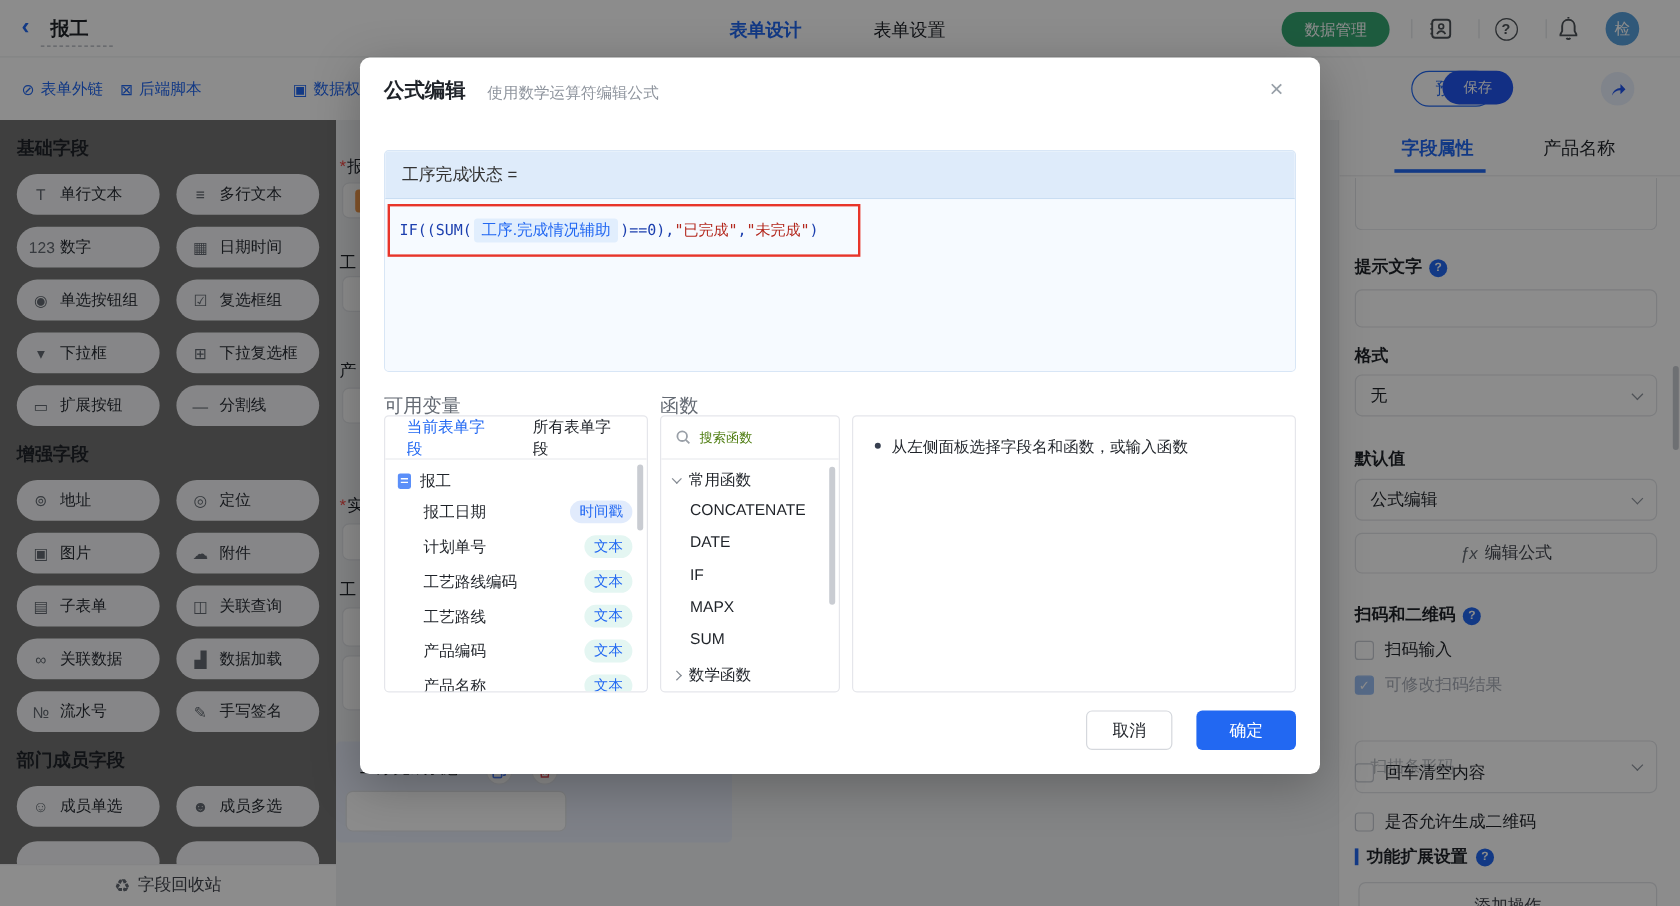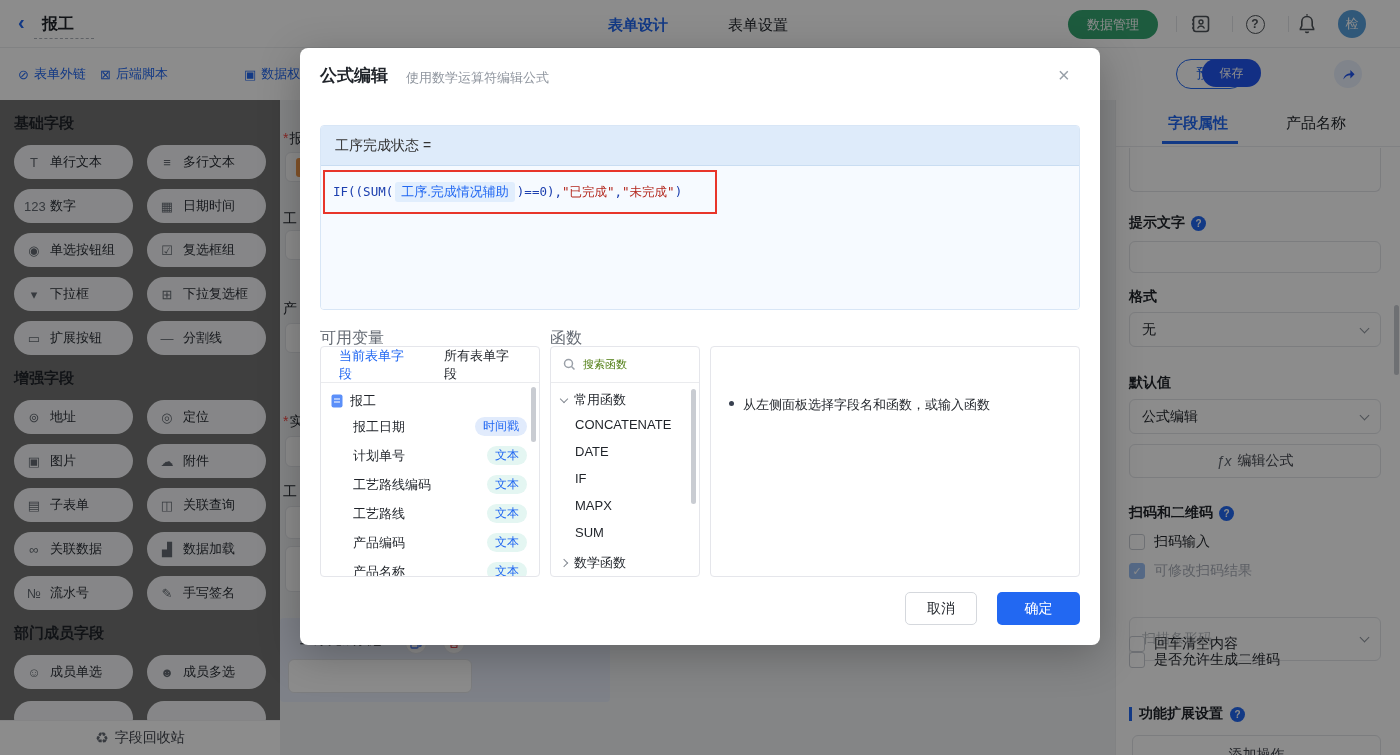--- a/index.html
+++ b/index.html
@@ -112,21 +112,21 @@
   .fn-search { height:36px; display:flex; align-items:center; gap:7px; padding:0 12px; border-bottom:1px solid #EAEBEE; }
   .fn-search .ph { font-size:11px; color:#4d7c0f; }
   .fn-group { display:flex; align-items:center; gap:7px; padding:8px 0 2px 10px; font-size:13px; color:#1F2329; }
   .gchev { display:inline-block; width:6px; height:6px; border-right:1.4px solid #858B93; border-bottom:1.4px solid #858B93; }
   .gchev.open { transform:rotate(45deg); margin-top:-3px; }
   .gchev.closed { transform:rotate(-45deg); }
   .fn-item { padding:6px 0 6px 24px; font-size:13px; color:#1F2329; }
   .f-scroll { position:absolute; right:3px; top:42px; width:5px; height:115px; background:#C9CCD2; border-radius:3px; }
 
   .help { left:410px; width:370px; padding:16px 18px; font-size:13px; line-height:1.5; }
-  .help-line { display:flex; align-items:flex-start; gap:9px; margin-bottom:13px;margin-top:32px; }
+  .help-line { display:flex; align-items:flex-start; gap:9px; margin-bottom:13px; }
   .dot { width:5px; height:5px; border-radius:50%; background:#384050; margin-top:6px; flex:none; }
   .avg { color:#8250DF; }
 
   .m-cancel { position:absolute; left:605px; top:544px; width:72px; height:33px; border:1px solid #D5D8DD; border-radius:5px; background:#fff; font-size:14px; color:#1F2329; display:flex; align-items:center; justify-content:center; }
   .m-ok { position:absolute; left:697px; top:544px; width:83px; height:33px; border-radius:5px; background:#2268F2; font-size:14px; color:#fff; display:flex; align-items:center; justify-content:center; }
 </style>
 </head>
 <body>
 
 <div id="app">
@@ -399,21 +399,21 @@
       <span>可修改扫码结果</span>
     </div>
     <div class="rp-select disabled" style="top:517px;height:44px">
       <span class="val">扫描条形码</span>
         <span class="chev"></span>
     </div>
     <div class="cb-row" style="top:535px">
       <span class="cb"></span>
       <span>回车清空内容</span>
     </div>
-    <div class="cb-row" style="top:551px">
+    <div class="cb-row" style="top:576px">
       <span class="cb"></span>
       <span>是否允许生成二维码</span>
     </div>
 
     <div class="ext-head" style="top:605px">
       <span class="ext-bar"></span>
       <span>功能扩展设置</span>
       <span class="qdot">?</span>
     </div>
     <div class="add-btn" style="top:635px">

